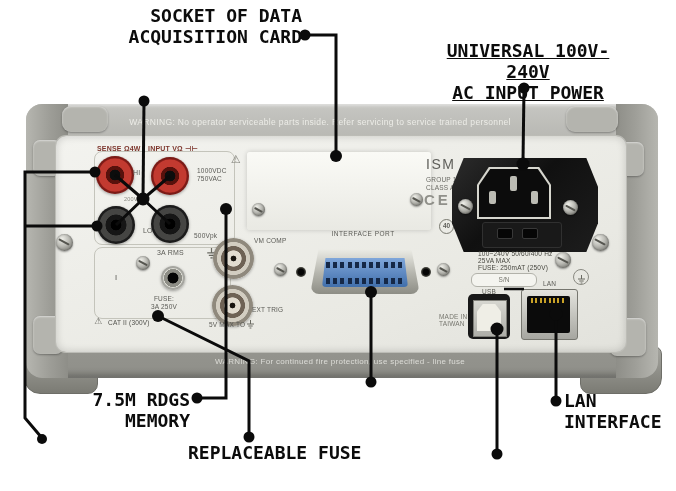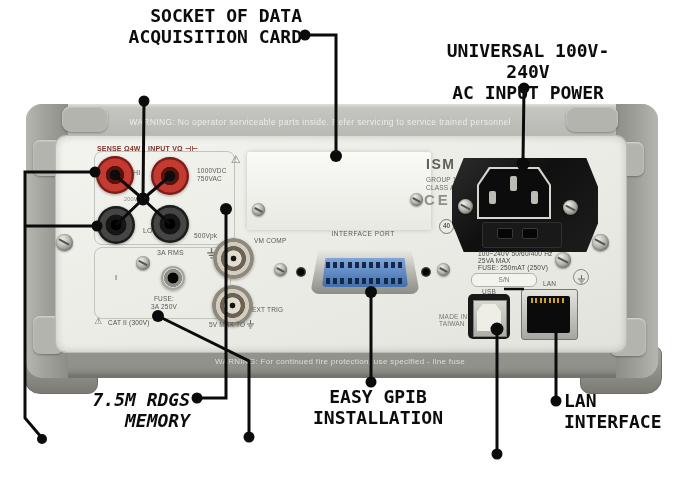--- a/index.html
+++ b/index.html
@@ -149,21 +149,21 @@
   <div class="tiny" style="left:315px;top:230px;width:96px;text-align:center;font-size:6.5px;letter-spacing:.5px;">INTERFACE PORT</div>
   <i class="screw" style="left:274px;top:263px;width:13px;height:13px;"></i>
   <span class="hole" style="left:296px;top:267px;width:10px;height:10px;"></span>
   <div class="gpib-shell"></div>
   <div class="gpib-blue"></div>
   <div class="gpib-pins" style="top:262px;"></div>
   <div class="gpib-pins" style="top:278px;"></div>
   <span class="hole" style="left:421px;top:267px;width:10px;height:10px;"></span>
   <i class="screw" style="left:437px;top:263px;width:13px;height:13px;"></i>
 
-  <div class="tiny" style="left:426px;top:160px;font-size:14px;font-weight:bold;color:#5f5f5a;letter-spacing:1.5px;">ISM</div>
+  <div class="tiny" style="left:426px;top:160px;font-size:14px;font-weight:normal;color:#5f5f5a;letter-spacing:1.5px;">ISM</div>
   <div class="tiny" style="left:426px;top:176px;font-size:6.5px;color:#6a6a64;">GROUP 1</div>
   <div class="tiny" style="left:426px;top:184px;font-size:6.5px;color:#6a6a64;">CLASS A</div>
   <div class="tiny" style="left:424px;top:196px;font-size:15px;font-weight:bold;color:#90908a;letter-spacing:3px;">CE</div>
   <div class="efup">40</div>
 
   <div class="acinlet"></div>
   <i class="screw" style="left:458px;top:199px;width:15px;height:15px;"></i>
   <i class="screw" style="left:563px;top:200px;width:15px;height:15px;"></i>
   <div class="acsock"></div>
   <div class="acsock-in"></div>
@@ -231,22 +231,21 @@
       <circle cx="371" cy="382" r="5.5"></circle>
       <circle cx="497" cy="329" r="6.5"></circle>
       <circle cx="497" cy="454" r="5.5"></circle>
       <circle cx="556" cy="314" r="6.5"></circle>
       <circle cx="556" cy="401" r="5.5"></circle>
     </g>
   </svg>
 
   <div class="lbl z30" style="left:100px;top:5px;width:202px;text-align:right;">SOCKET OF DATA
 ACQUISITION CARD</div>
-  <div class="lbl z30" style="left:427px;top:40px;width:202px;text-align:center;">UNIVERSAL 100V-240V
+  <div class="lbl z30" style="left:427px;top:40px;width:202px;text-align:center;text-decoration:underline;">UNIVERSAL 100V-240V
 AC INPUT POWER</div>
-  <div class="lbl z30" style="left:40px;top:389px;width:150px;text-align:right;font-style:italic;">7.5M RDGS
+  <div class="lbl z30" style="left:40px;top:389px;width:150px;text-align:right;">7.5M RDGS
 MEMORY</div>
-  <div class="lbl z30" style="left:281px;top:386px;width:194px;text-align:center;">EASY GPIB
-INSTALLATION</div>
+  <div class="lbl z30" style="left:188px;top:442px;">REPLACEABLE FUSE</div>
   <div class="lbl z30" style="left:564px;top:390px;">LAN
 INTERFACE</div>
 
 </div>
 
 </body></html>

